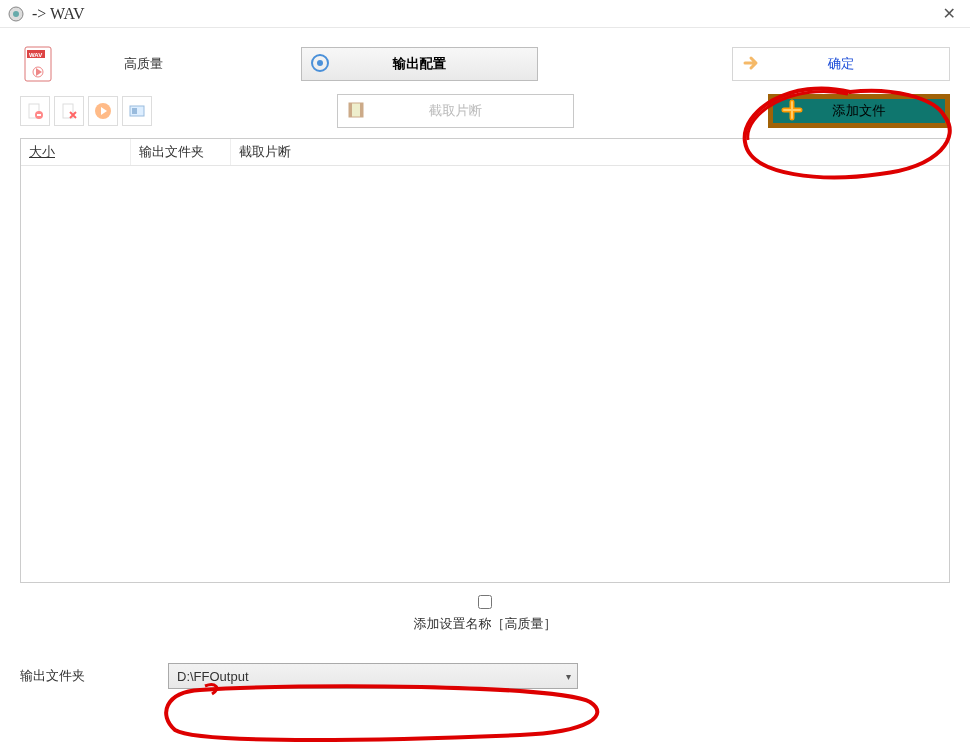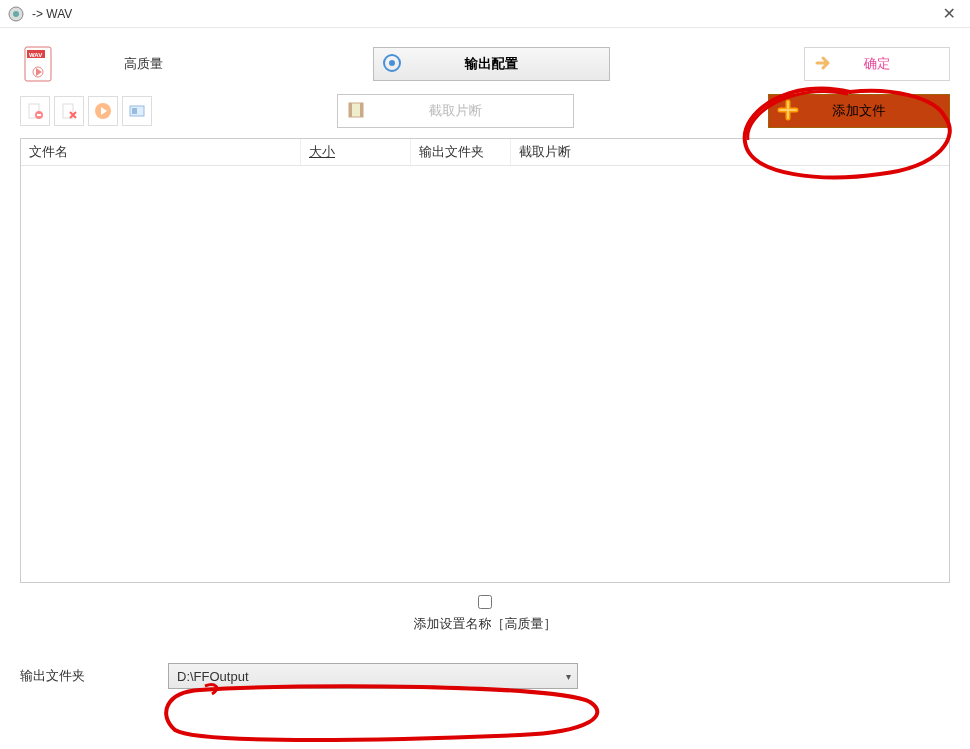--- a/index.html
+++ b/index.html
@@ -1,32 +1,32 @@
 <!DOCTYPE html>
 <html><head>
 <meta charset="utf-8">
 <style>
 * { box-sizing: border-box; margin: 0; padding: 0; }
 body { font-family: "Microsoft YaHei", Arial, sans-serif; font-size: 13px; color: #333; background: #fff; width: 970px; height: 749px; overflow: hidden; position: relative; }
 
 .title-bar { height: 28px; display: flex; align-items: center; padding: 0 8px; border-bottom: 1px solid #e8e8e8; }
 .title-bar .app-icon { width: 16px; height: 16px; margin-right: 8px; }
-.title-bar .title-text { flex: 1; font-size: 12px; }
+.title-bar .title-text { flex: 1; font-size: 16px; font-family: Liberation Serif, serif; }
 .close-x { font-size: 16px; color: #555; cursor: pointer; padding: 0 6px; }
 
 .top-row { display: flex; align-items: center; padding: 18px 20px 6px 24px; gap: 12px; }
 .format-icon { width: 28px; height: 36px; }
 .quality-label { margin-left: 60px; margin-right: auto; }
 
 .btn { display: flex; align-items: center; justify-content: center; border: 1px solid #ccc; background: #f5f5f5; height: 34px; cursor: pointer; position: relative; }
 .btn .btn-icon { position: absolute; left: 8px; }
 .btn-output { width: 237px; background: linear-gradient(#f7f7f7,#e9e9e9); border: 1px solid #bdbdbd; font-weight: bold; }
-.btn-ok { width: 146px; background: #fff; border: 1px solid #d6d6d6; color: #ec4899; }
+.btn-ok { width: 218px; background: #fff; border: 1px solid #d6d6d6; color: #1d4ed8; }
 .btn-clip { width: 237px; background: #fff; border: 1px solid #c8c8c8; color: #bbb; }
-.btn-add { width: 182px; background: #c2410c; border: 1px solid #a16207; }
+.btn-add { width: 182px; background: #0f766e; border: 5px solid #a16207; }
 
 .second-row { display: flex; align-items: center; padding: 6px 20px 10px 20px; gap: 12px; }
 .small-btns { display: flex; gap: 4px; }
 .small-btn { width: 30px; height: 30px; border: 1px solid #ddd; background: #fff; display: flex; align-items: center; justify-content: center; cursor: pointer; }
 
 .table-wrap { margin: 0 20px; border: 1px solid #ccc; height: 445px; }
 .thead { display: flex; background: #fff; border-bottom: 1px solid #e5e5e5; }
 .th { padding: 4px 8px; font-size: 13px; border-right: 1px solid #eee; }
 .th:last-child { border-right: none; }
 .col-name { width: 280px; }
@@ -138,21 +138,20 @@
           <path d="M11 3 L11 19 M3 11 L19 11" stroke="#f90" stroke-width="5" stroke-linecap="round"></path>
           <path d="M11 3 L11 19 M3 11 L19 11" stroke="#fc6" stroke-width="2" stroke-linecap="round"></path>
         </svg>
     </span>
     <span>添加文件</span>
   </button>
 </div>
 
 <div class="table-wrap">
   <div class="thead">
-    <div class="th col-name">文件名</div>
     <div class="th col-size">大小</div>
     <div class="th col-duration">输出文件夹</div>
     <div class="th col-clip">截取片断</div>
   </div>
   <div style="height:420px"></div>
 </div>
 
 <div class="bottom-section">
   <div class="checkbox-row">
     <input type="checkbox" style="">

